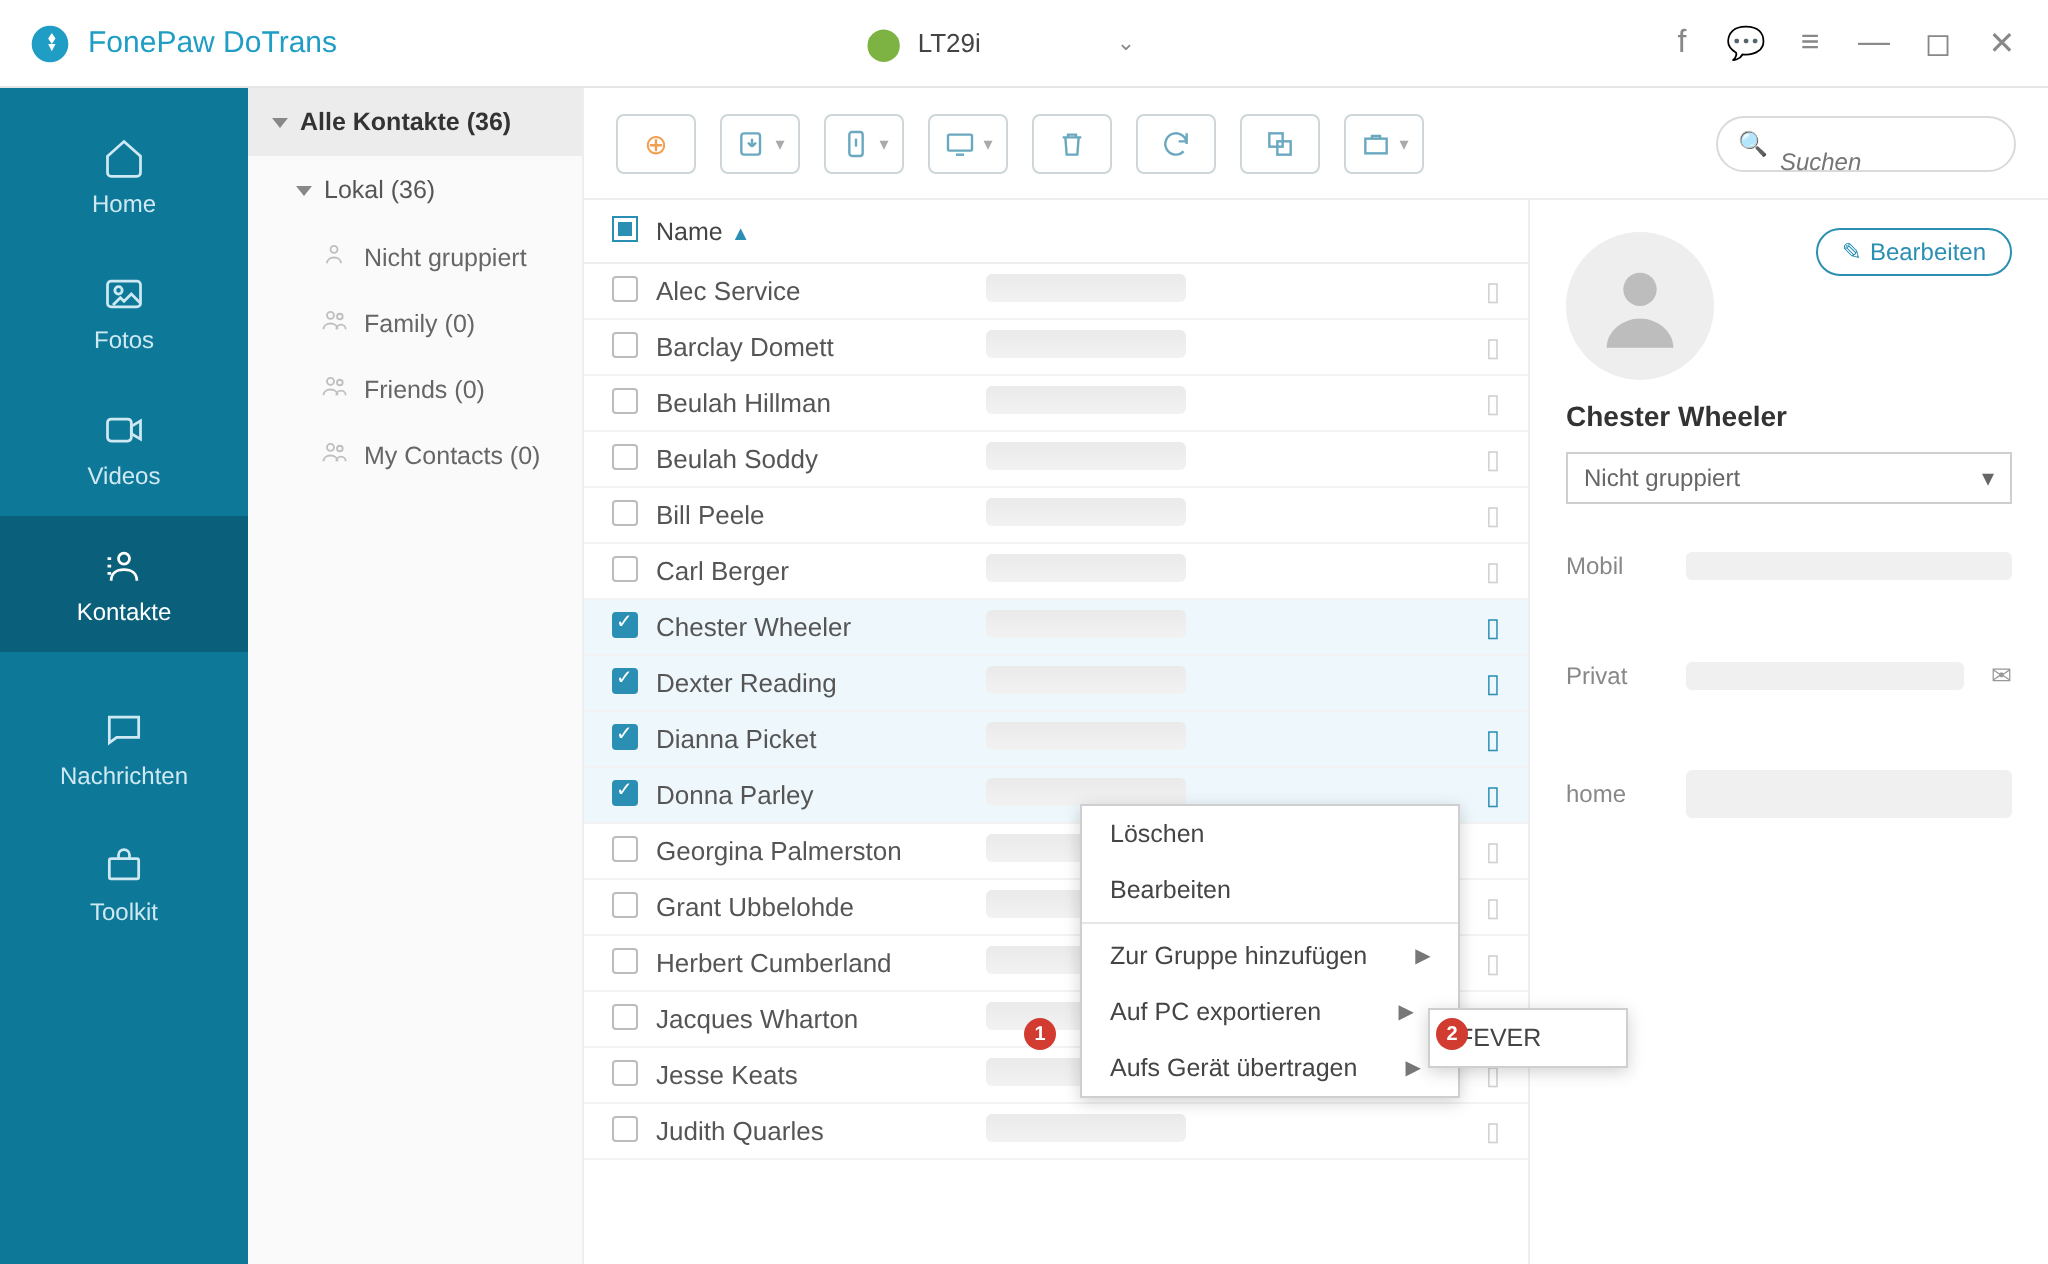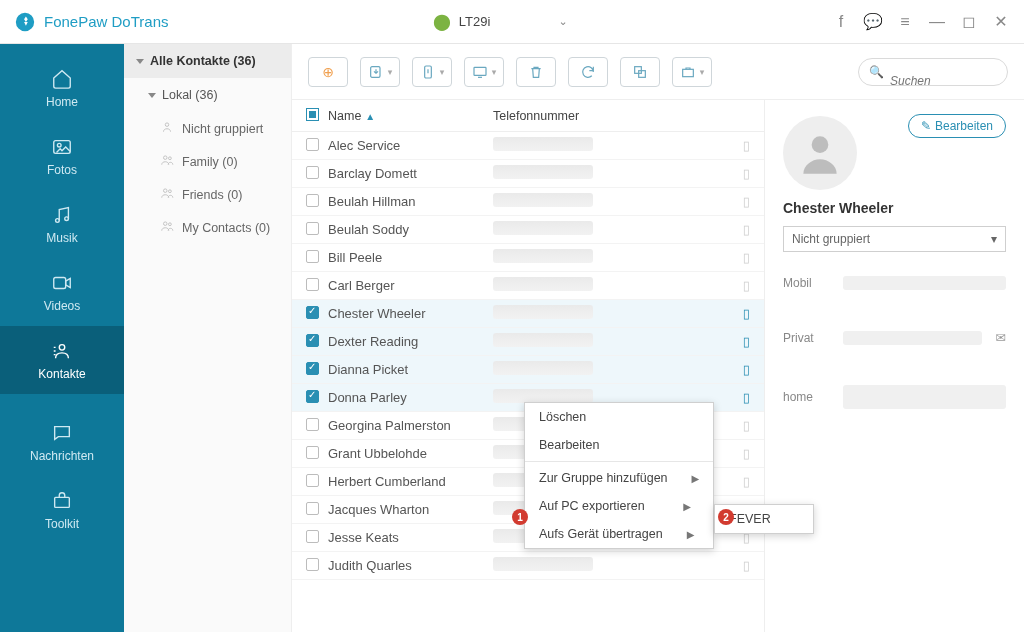--- a/index.html
+++ b/index.html
@@ -79,21 +79,21 @@
   .mail-ic { color:#999; }
 
   
   .status { height:24px; border-top:1px solid #eee; font-size:11.5px; color:#888; display:flex; align-items:center; padding:0 24px;}
 
   
   .ctx { position:absolute; background:#fff; border:1px solid #cfcfcf; box-shadow:0 2px 8px rgba(0,0,0,0.18); font-size:12.5px; color:#444; z-index:50;}
   .ctx-item { padding:7px 22px 7px 14px; display:flex; align-items:center; justify-content:space-between; white-space:nowrap;}
   .ctx-item .arrow { font-size:10px; color:#777; margin-left:24px;}
   .ctx-sep { height:1px; background:#e6e6e6; margin:2px 0;}
-  #ctx1 { left:524px; top:358px; width:190px; }
+  #ctx1 { left:540px; top:358px; width:190px; }
   #ctx2 { left:714px; top:460px; width:100px; }
   .num-badge { position:absolute; width:16px;height:16px;border-radius:50%;color:#fff;font-size:10px;font-weight:700;display:flex;align-items:center;justify-content:center; z-index:60;}
   #b1 { background:#d23b30; left:512px; top:465px;}
   #b2 { background:#d23b30; left:718px; top:465px;}
 
   ::-webkit-scrollbar{width:8px;} ::-webkit-scrollbar-thumb{background:#d5d5d5;border-radius:4px;}
 </style>
 </head>
 <body>
 
@@ -130,30 +130,20 @@
     </div>
     <div class="nav-item">
       <span class="nav-ico">
           <svg width="22" height="22" viewBox="0 0 24 24" fill="none" stroke="currentColor" stroke-width="1.5">
             <rect x="3" y="5" width="18" height="14" rx="2"></rect>
             <circle cx="9" cy="10" r="2"></circle>
             <path d="M21 17l-5-5-4 4-2-2-4 4"></path>
           </svg>
         </span>
       <span>Fotos</span>
-    </div>
-    <div class="nav-item">
-      <span class="nav-ico">
-          <svg width="22" height="22" viewBox="0 0 24 24" fill="none" stroke="currentColor" stroke-width="1.5">
-            <path d="M9 18V6l10-2v12"></path>
-            <circle cx="7" cy="18" r="2"></circle>
-            <circle cx="17" cy="16" r="2"></circle>
-          </svg>
-        </span>
-      <span>Musik</span>
     </div>
     <div class="nav-item">
       <span class="nav-ico">
           <svg width="22" height="22" viewBox="0 0 24 24" fill="none" stroke="currentColor" stroke-width="1.5">
             <rect x="3" y="6" width="13" height="12" rx="2"></rect>
             <path d="M16 10l5-3v10l-5-3z"></path>
           </svg>
         </span>
       <span>Videos</span>
     </div>
@@ -279,21 +269,20 @@
         <span>🔍</span>
         <input placeholder="Suchen" style="">
       </div>
     </div>
 
     <div class="table-wrap">
       <div class="table">
         <div class="thead">
           <span class="th-chk"><span class="master-chk"></span></span>
           <span class="th-name"><span>Name</span><span class="sort-arrow">▲</span></span>
-          <span class="th-phone">Telefonnummer</span>
         </div>
         <div id="table-rows">
             <div class="row">
               <span class="chk"><span></span></span>
               <span class="nm">Alec Service</span>
               <span class="ph"><span class="blur"></span></span>
               <span class="dev">▯</span>
             </div>
             <div class="row">
               <span class="chk"><span></span></span>

